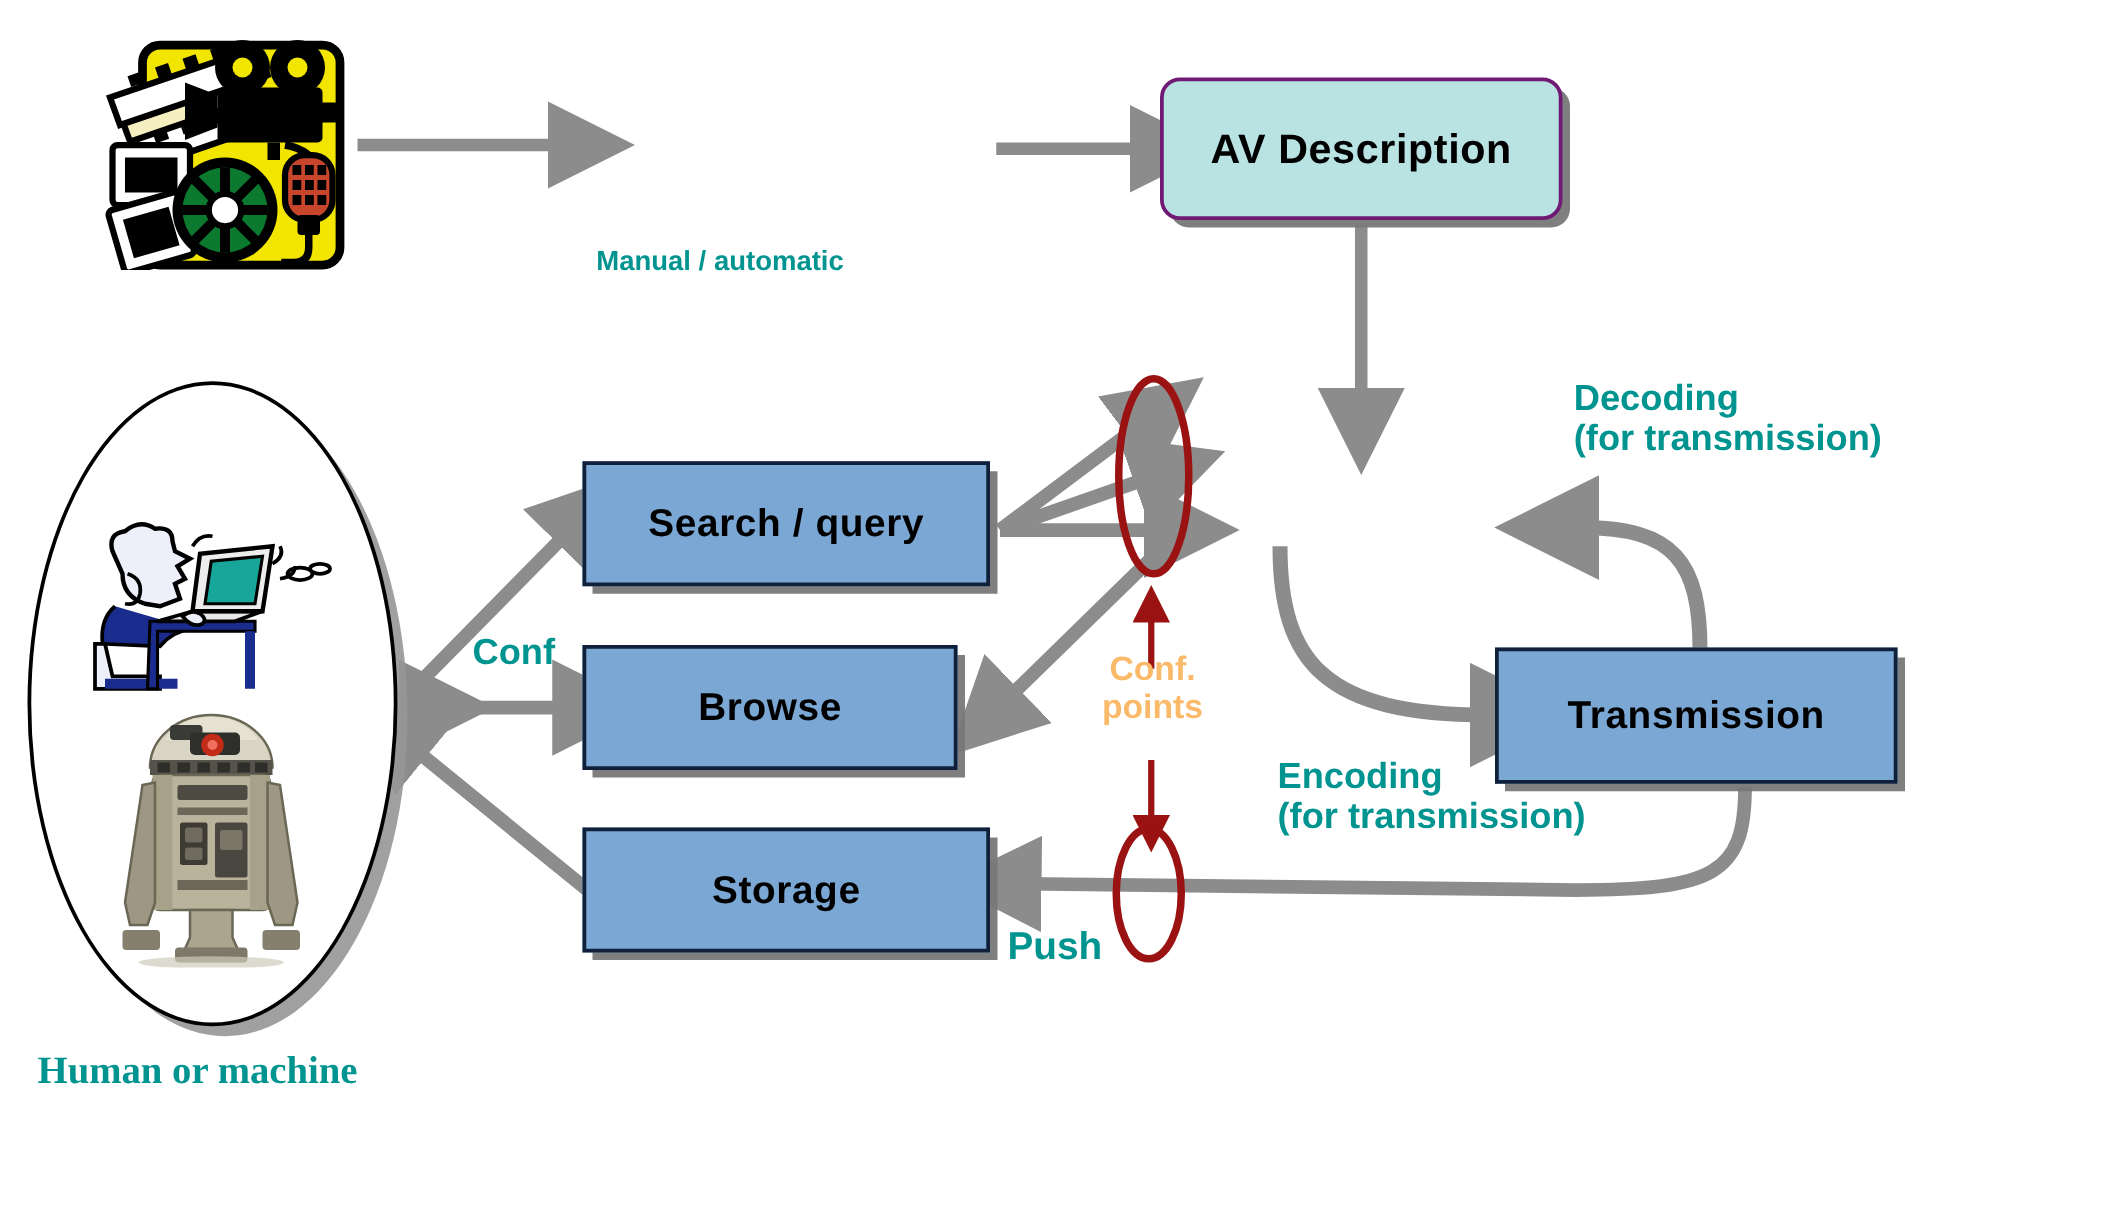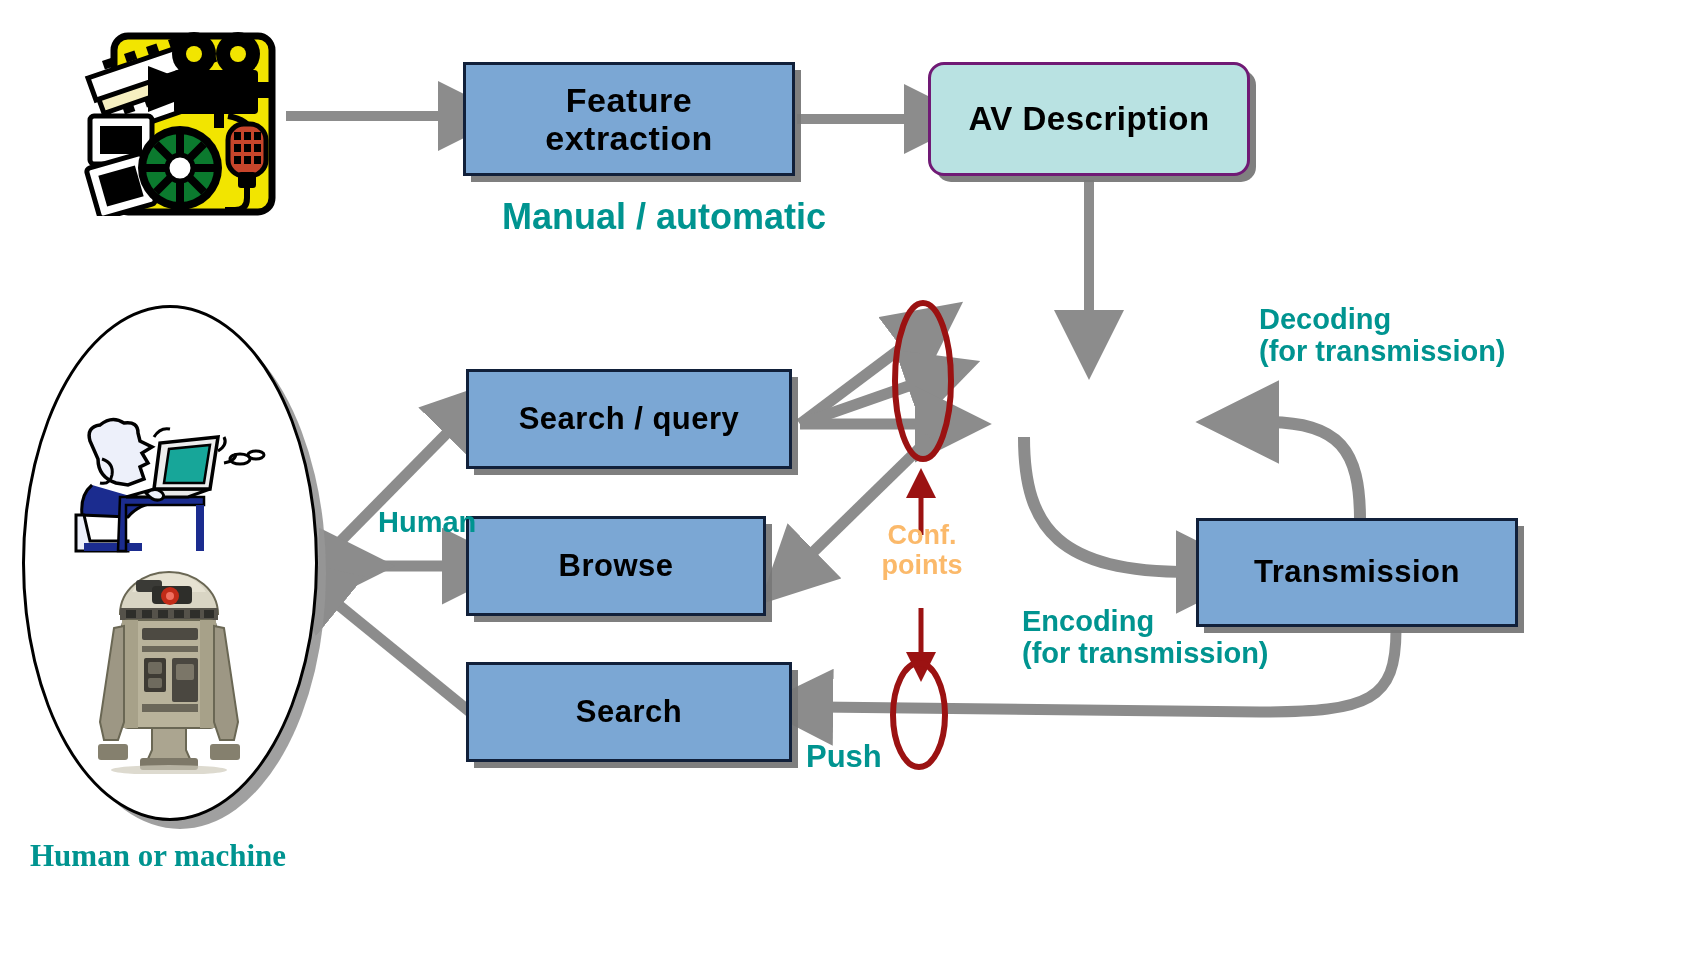--- a/index.html
+++ b/index.html
@@ -226,49 +226,45 @@
       <path d="M18,70 l10,-2 v96 l-6,18 h-14 l-4,-18 z" fill="#9d9784" stroke="#6a6754" stroke-width="2"></path>
       <path d="M128,70 l-10,-2 v96 l6,18 h14 l4,-18 z" fill="#9d9784" stroke="#6a6754" stroke-width="2"></path>
       <path d="M56,170 h34 v22 l8,18 h-50 l8,-18 z" fill="#ABA590" stroke="#6a6754" stroke-width="2"></path>
       <rect x="2" y="186" width="30" height="16" rx="3" fill="#85806e"></rect>
       <rect x="114" y="186" width="30" height="16" rx="3" fill="#85806e"></rect>
       <rect x="44" y="200" width="58" height="12" rx="3" fill="#7d7868"></rect>
       <ellipse cx="73" cy="212" rx="58" ry="5" fill="#cfcabb" opacity=".7"></ellipse>
     </svg>
   </div>
 
-  <div class="node boxblue" style="left:463px;top:62px;width:332px;height:114px;font-size:34px;">
-    <span style="white-space:pre-line;">Feature
-extraction</span>
-  </div>
 
   <div class="node boxcyan" style="left:928px;top:62px;width:322px;height:114px;font-size:33px;">
     <span>AV Description</span>
   </div>
 
 
   <div class="node boxblue" style="left:1196px;top:518px;width:322px;height:109px;font-size:31px;">
     <span>Transmission</span>
   </div>
 
   <div class="node boxblue" style="left:466px;top:369px;width:326px;height:100px;font-size:31px;">
     <span>Search / query</span>
   </div>
 
   <div class="node boxblue" style="left:466px;top:516px;width:300px;height:100px;font-size:31px;">
     <span>Browse</span>
   </div>
 
   <div class="node boxblue" style="left:466px;top:662px;width:326px;height:100px;font-size:31px;">
-    <span>Search</span>
-  </div>
-
-  <div class="lbl" style="left:477px;top:197px;font-size:36px;margin-left:25px;">Manual / automatic</div>
-
-  <div class="lbl" style="left:378px;top:506px;font-size:29px;">Human</div>
+    <span>Storage</span>
+  </div>
+
+  <div class="lbl" style="left:477px;top:197px;font-size:22px;">Manual / automatic</div>
+
+  <div class="lbl" style="left:378px;top:506px;font-size:29px;">Conf</div>
 
   <div class="lbl" style="left:806px;top:740px;font-size:31px;">Push</div>
 
   <div class="lbl" style="left: 1259px; top: 303px; font-size: 29px; white-space: pre-line;">Decoding
 (for transmission)</div>
 
   <div class="lbl" style="left: 1022px; top: 605px; font-size: 29px; white-space: pre-line;">Encoding
 (for transmission)</div>
 
   <div class="lbl-orange" style="left: 861px; top: 520px; width: 122px; font-size: 27px; white-space: pre-line;">Conf.

